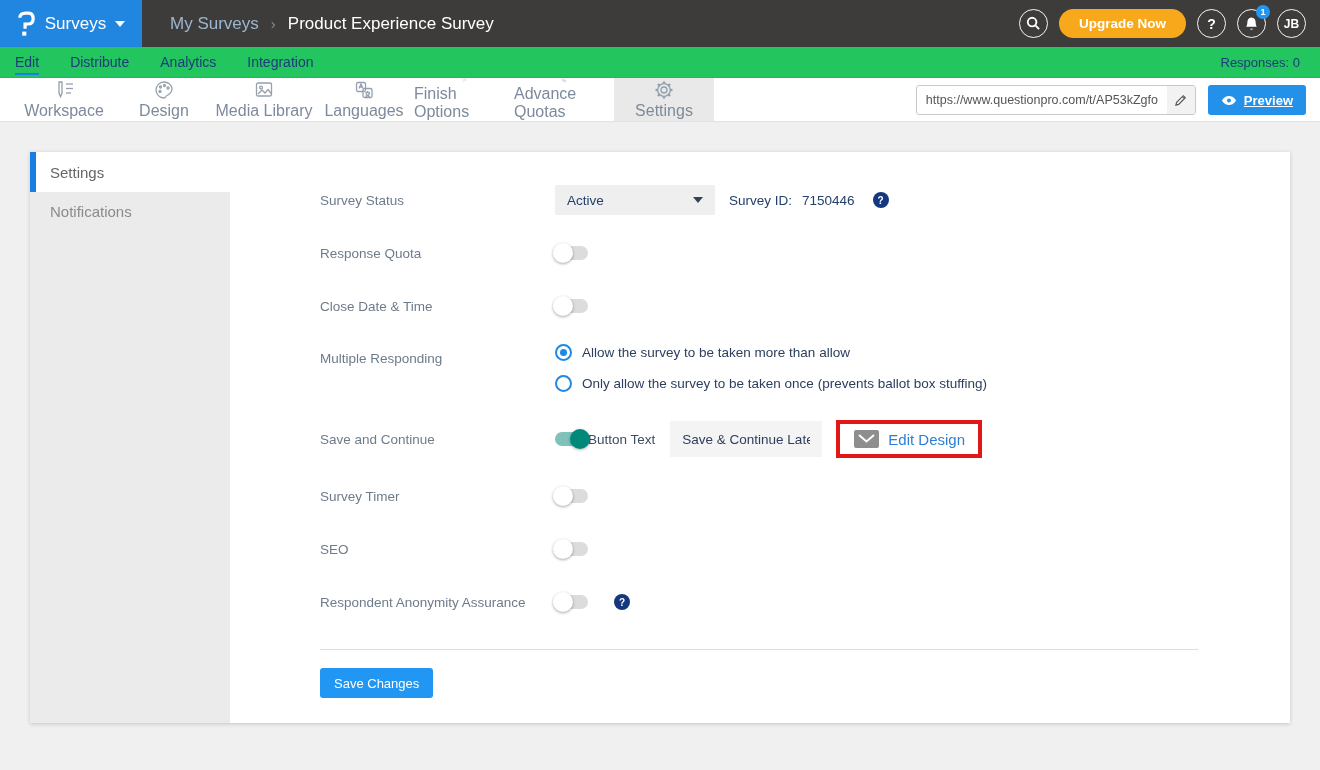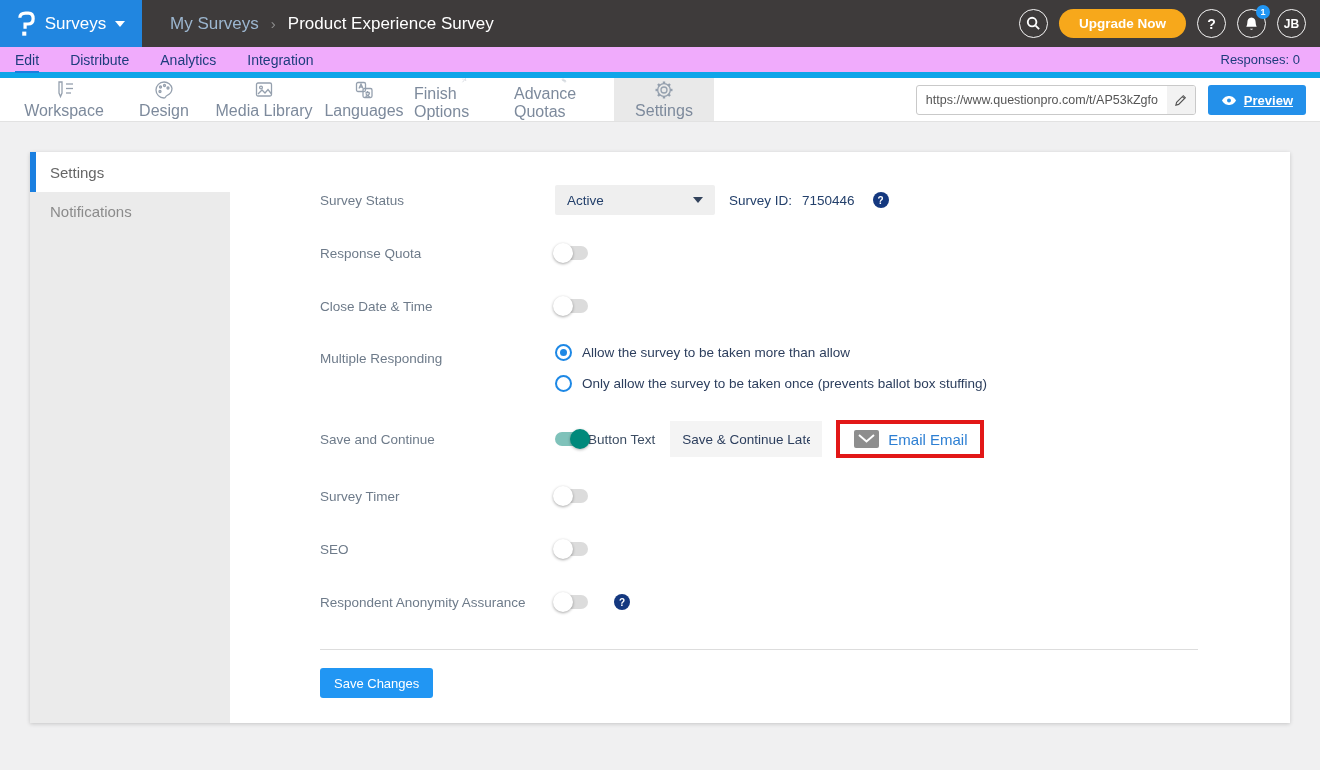--- a/index.html
+++ b/index.html
@@ -14,21 +14,21 @@
   .breadcrumb { display:flex; align-items:center; gap:12px; margin-left:28px; font-size:17px; }
   .crumb-parent { color:#9cb6cf; cursor:pointer; }
   .crumb-sep { color:#8d8d8d; font-size:15px; }
   .crumb-current { color:#ffffff; }
   .topbar-right { position:absolute; right:14px; top:0; height:47px; display:flex; align-items:center; gap:11px; }
   .circle-btn { width:29px; height:29px; border-radius:50%; border:1.5px solid rgba(255,255,255,.95); display:flex; align-items:center; justify-content:center; color:#fff; font-size:14px; font-weight:bold; cursor:pointer; position:relative; }
   .upgrade-btn { height:29px; padding:0 20px; background:#f7a81b; border:none; border-radius:15px; color:#fff; font-size:13.5px; font-weight:bold; cursor:pointer; font-family:"Liberation Sans",sans-serif; }
   .notif-badge { position:absolute; top:-5px; right:-5px; width:14px; height:14px; border-radius:50%; background:#2196f3; color:#fff; font-size:9px; font-weight:bold; display:flex; align-items:center; justify-content:center; }
 
   
-  .nav-row { height:31px; background:#f0abfc; border-bottom:6px solid #0ea5e9; display:flex; align-items:center; padding:0 20px 0 15px; position:relative; }
+  .nav-row { height:31px; background:#22c55e; border-bottom:1px solid #0ea5e9; display:flex; align-items:center; padding:0 20px 0 15px; position:relative; }
   .nav-tabs { display:flex; gap:31px; }
   .nav-tab { font-size:14px; color:#1d3c7c; cursor:pointer; padding:5px 0 3px; }
   .nav-tab.active { border-bottom:2px solid #1a7fe0; }
   .responses { margin-left:auto; font-size:13px; color:#1d3c7c; }
 
   
   .toolbar { height:44px; background:#fff; border-bottom:1px solid #e2e2e2; display:flex; align-items:stretch; padding-left:14px; position:relative; }
   .tool-item { width:100px; display:flex; flex-direction:column; align-items:center; justify-content:center; gap:2px; cursor:pointer; }
   .tool-item.active { background:#e9e9e9; }
   .tool-item svg { stroke:#95a0ae; fill:none; stroke-width:1.3; }
@@ -283,21 +283,21 @@
           <div class="knob"></div>
         </div>
       <span class="btntext-label">Button Text</span>
       <input class="btntext-input" value="Save &amp; Continue Later" style="">
       <div class="red-hilite">
         <span class="mail-chip">
           <svg width="17" height="10" viewBox="0 0 17 10">
               <polyline points="1,1 8.5,7.5 16,1" stroke="#fff" stroke-width="2" fill="none"></polyline>
             </svg>
         </span>
-        <span class="edit-email-label">Email Email</span>
+        <span class="edit-email-label">Edit Design</span>
       </div>
     </div>
 
     
     <div class="row">
       <span class="f-label">Survey Timer</span>
       <div class="toggle off">
           <div class="knob"></div>
         </div>
     </div>

